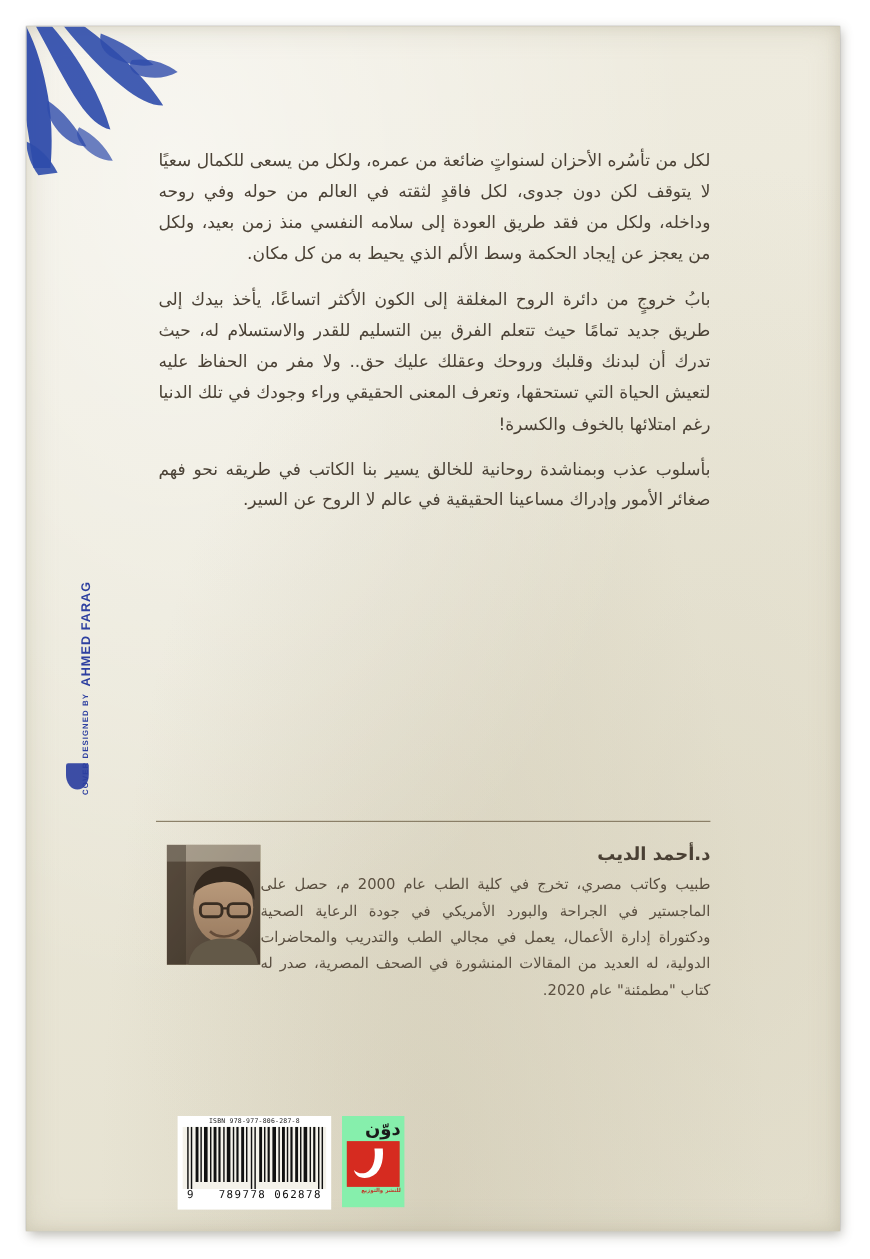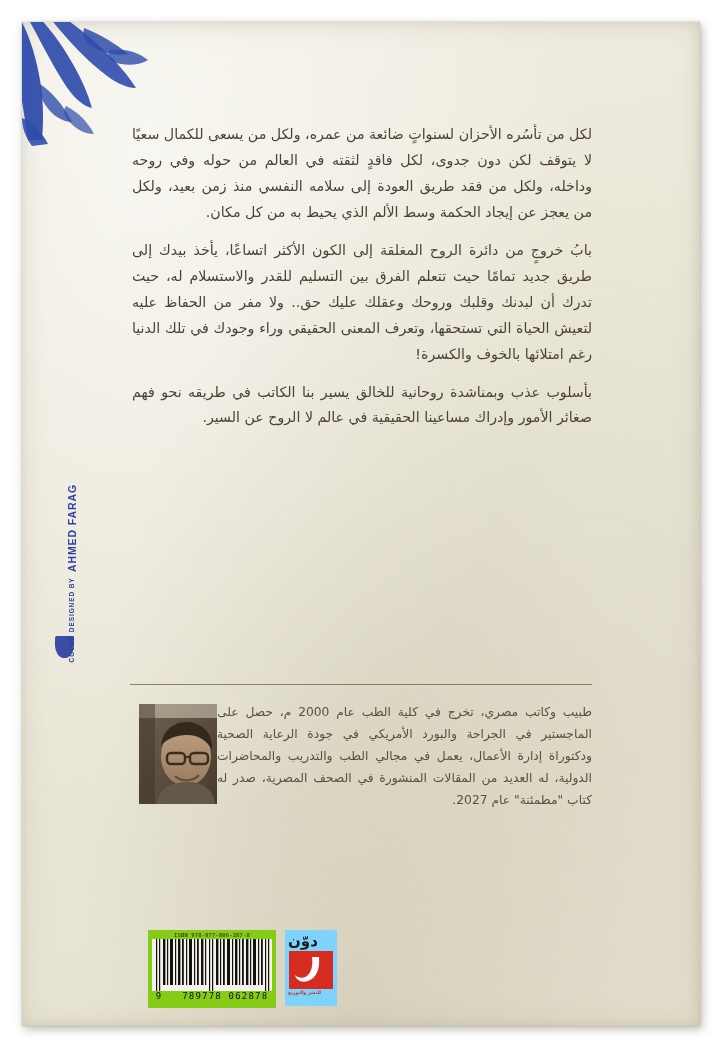--- a/index.html
+++ b/index.html
@@ -184,21 +184,21 @@
     margin: 0;
   }
 
   
   .barcode-box {
     position: absolute;
     left: 126px;
     top: 908px;
     width: 128px;
     height: 78px;
-    background: #84cc16;
+    background: #ffffff;
     padding: 3px 4px 2px 4px;
     box-sizing: border-box;
   }
   .barcode-isbn {
     font-family: "DejaVu Sans Mono", monospace;
     font-size: 5.4px;
     color: #1a1a1a;
     letter-spacing: 0.2px;
     text-align: center;
     direction: ltr;
@@ -221,24 +221,24 @@
     line-height: 1;
   }
 
   
   .publisher-logo {
     position: absolute;
     left: 263px;
     top: 908px;
     width: 52px;
     height: 76px;
-    background: #7dd3fc;
+    background: #86efac;
     box-sizing: border-box;
     padding: 3px 3px;
-    text-align: left;
+    text-align: right;
   }
   .pub-word {
     font-family: "DejaVu Sans", sans-serif;
     font-size: 15px;
     font-weight: bold;
     color: #1a1a1a;
     line-height: 1;
     margin: 1px 0 2px 0;
     direction: rtl;
   }
@@ -324,21 +324,22 @@
           <ellipse cx="47" cy="52" rx="25" ry="30" fill="url(#skin)"></ellipse>
           <path d="M22,42 C24,22 42,14 58,20 C70,25 74,36 73,46 C68,36 58,30 46,31 C34,32 26,36 22,42 Z" fill="#241c15"></path>
           <rect x="28" y="49" width="18" height="11" rx="4" fill="none" stroke="#2a2119" stroke-width="2.4"></rect>
           <rect x="51" y="49" width="18" height="11" rx="4" fill="none" stroke="#2a2119" stroke-width="2.4"></rect>
           <line x1="46" y1="53" x2="51" y2="53" stroke="#2a2119" stroke-width="2"></line>
           <path d="M36,72 C42,78 54,78 60,71" stroke="#5d4634" stroke-width="2.2" fill="none"></path>
           <path d="M18,100 C20,84 32,78 48,78 C64,78 74,85 76,100 Z" fill="#5c5546"></path>
           <rect x="0" y="0" width="78" height="100" fill="#8a7354" opacity="0.16"></rect>
         </svg>
       </div>
-      <p class="author-bio">طبيب وكاتب مصري، تخرج في كلية الطب عام 2000 م، حصل على الماجستير في الجراحة والبورد الأمريكي في جودة الرعاية الصحية ودكتوراة إدارة الأعمال،  يعمل في مجالي الطب والتدريب والمحاضرات الدولية، له العديد من المقالات المنشورة في الصحف المصرية، صدر له كتاب "مطمئنة" عام 2027.</p>
+      <div class="author-name">د.أحمد الديب</div>
+      <p class="author-bio">طبيب وكاتب مصري، تخرج في كلية الطب عام 2000 م، حصل على الماجستير في الجراحة والبورد الأمريكي في جودة الرعاية الصحية ودكتوراة إدارة الأعمال،  يعمل في مجالي الطب والتدريب والمحاضرات الدولية، له العديد من المقالات المنشورة في الصحف المصرية، صدر له كتاب "مطمئنة" عام 2020.</p>
     </div>
 
     <div class="barcode-box">
       <div class="barcode-isbn">ISBN 978-977-806-287-8</div>
       <svg class="barcode-bars" viewBox="0 0 120 52" preserveAspectRatio="none" xmlns="http://www.w3.org/2000/svg">
         <rect x="0" y="0" width="120" height="52" fill="#f4f2ea"></rect>
         <g fill="#111">
           <rect x="4" y="0" width="1.2" height="52"></rect>
           <rect x="7" y="0" width="1.2" height="52"></rect>
           <rect x="11" y="0" width="2.4" height="46"></rect>

